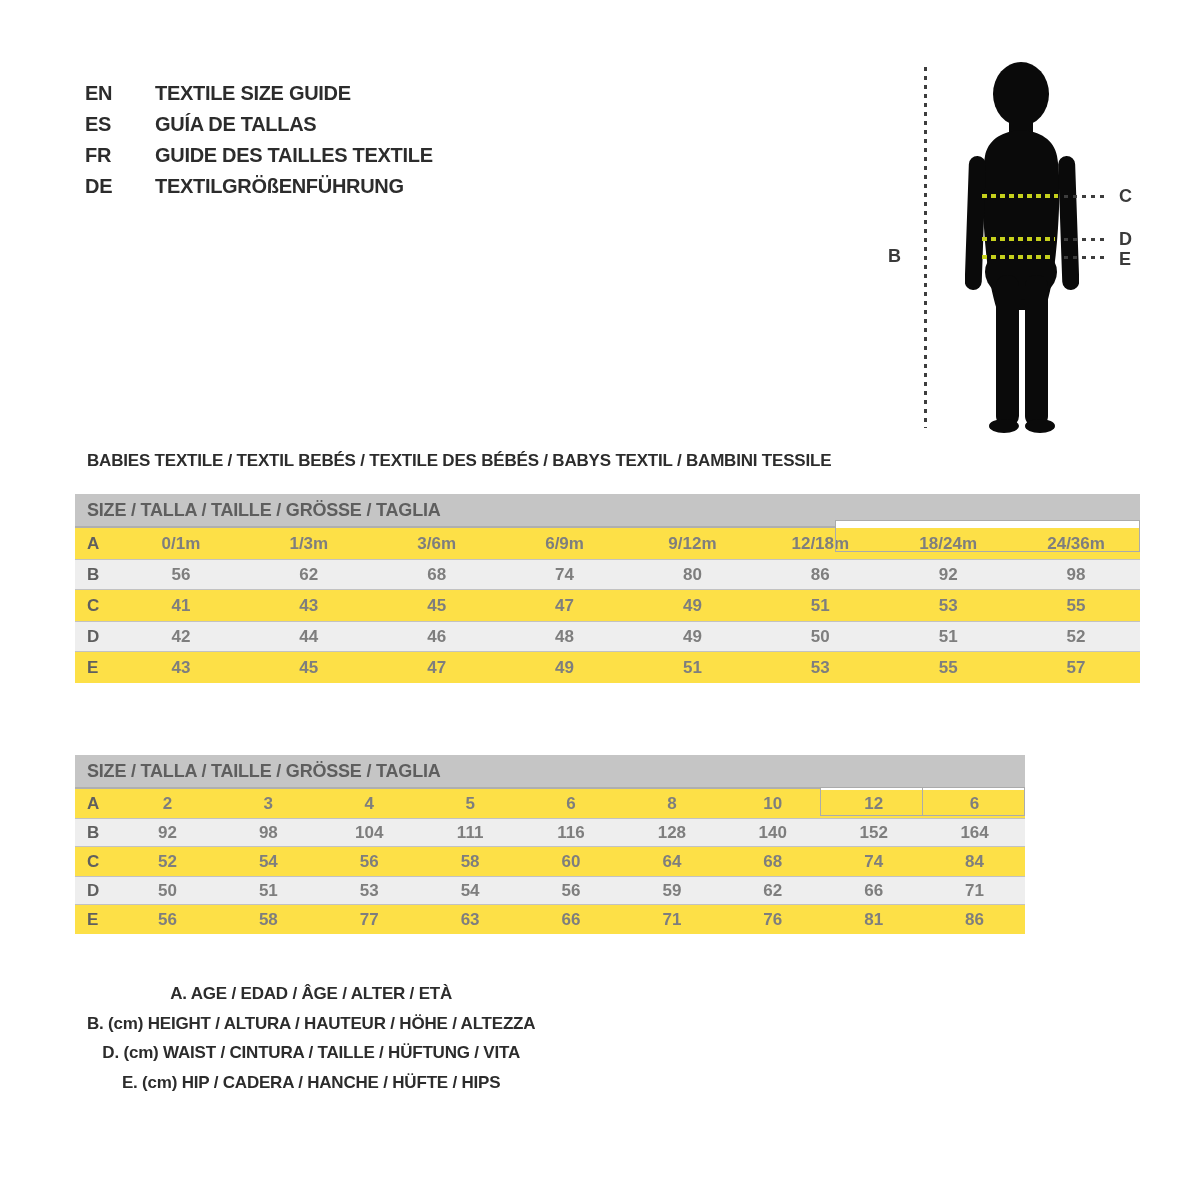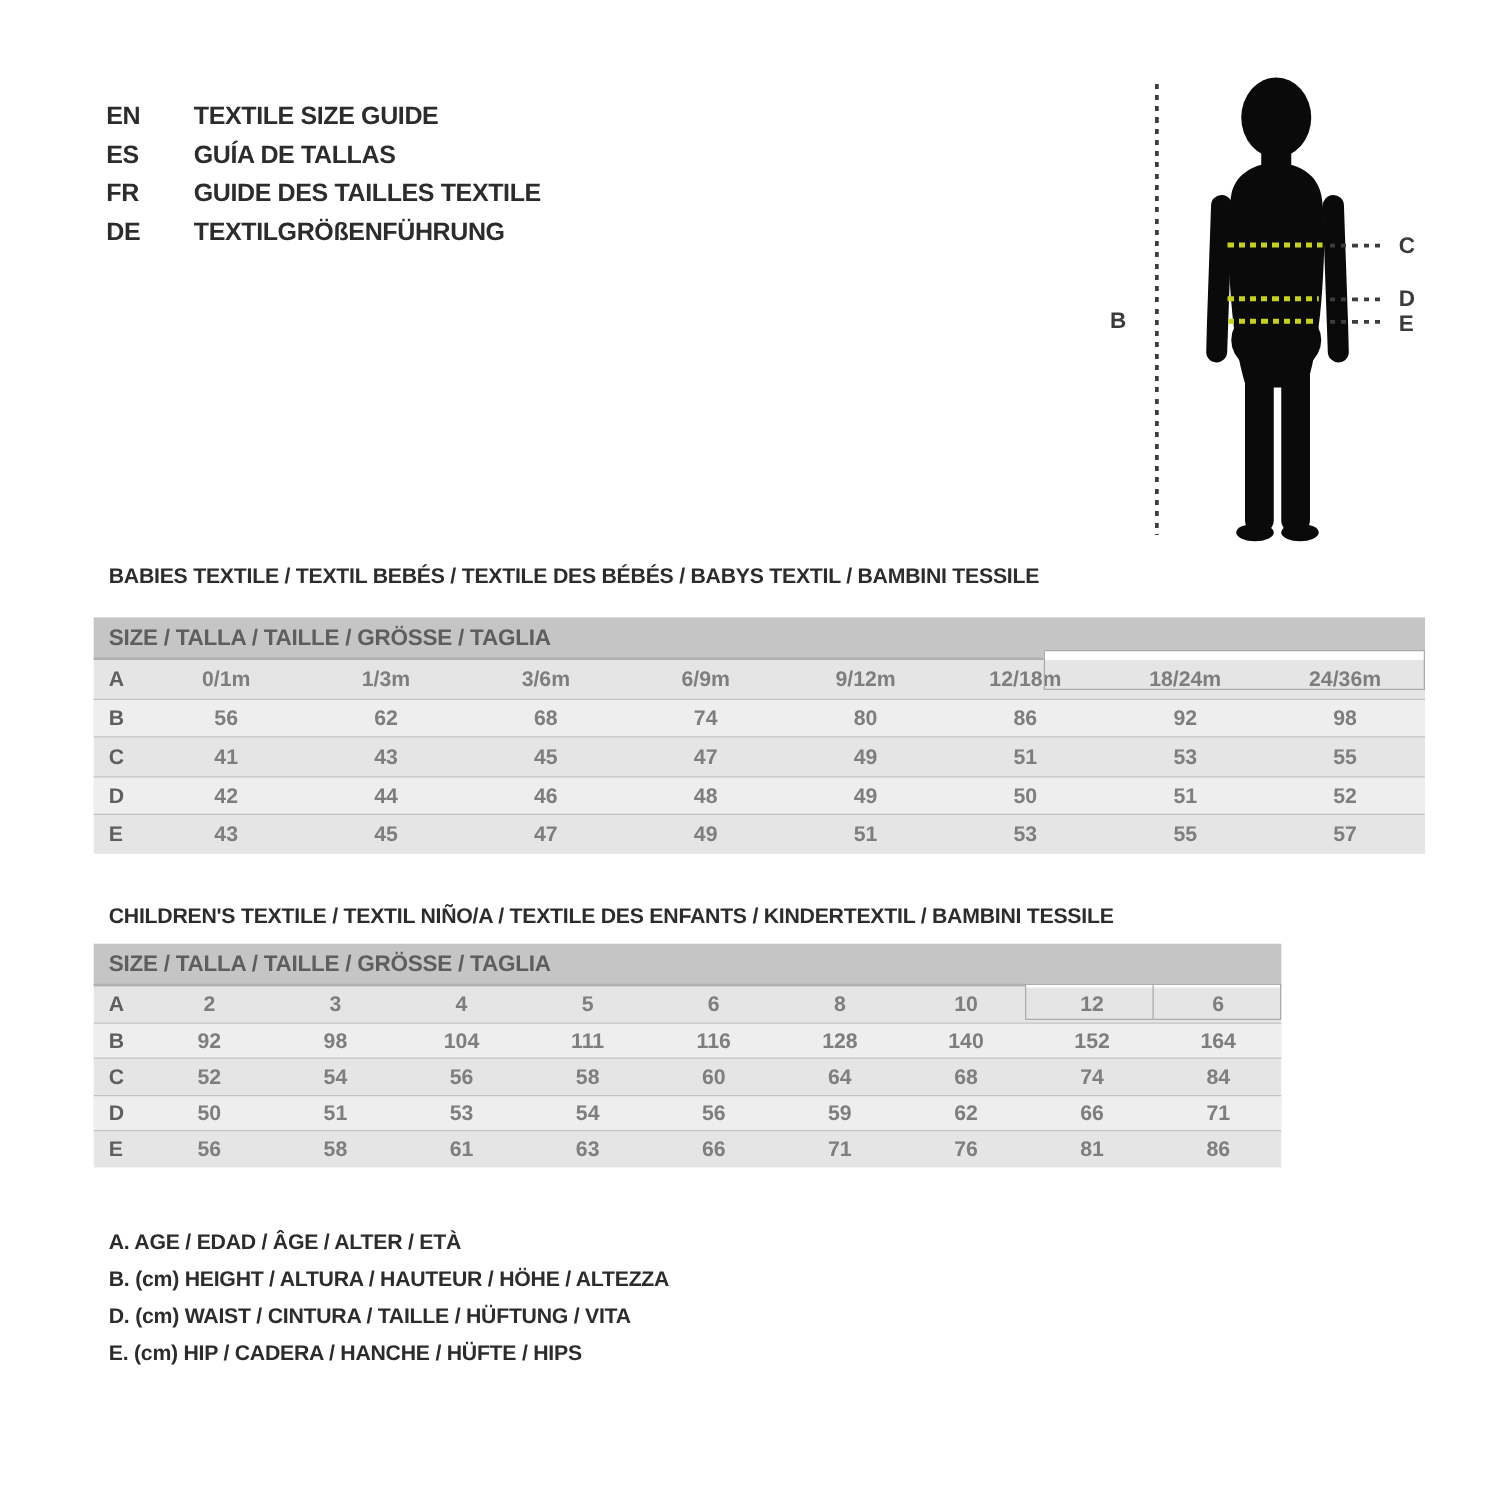--- a/index.html
+++ b/index.html
@@ -13,36 +13,36 @@
   .lang-code{width:70px;flex:none;}
   
   .vdots{position:absolute;width:3px;background:repeating-linear-gradient(to bottom,#3d3d3d 0 4px,transparent 4px 9px);}
   .hdots-y{position:absolute;height:4px;background:repeating-linear-gradient(to right,#c6d11c 0 5px,transparent 5px 9px);}
   .hdots-d{position:absolute;height:3px;background:repeating-linear-gradient(to right,#3d3d3d 0 4px,transparent 4px 9px);}
   .fig-label{position:absolute;font-size:18px;font-weight:700;color:#3b3b3b;line-height:1;}
   .silhouette{position:absolute;left:965px;top:60px;width:114px;height:375px;}
   
   .section-heading{position:absolute;font-size:17px;font-weight:700;letter-spacing:-0.2px;color:#2c2c2c;white-space:nowrap;}
   
-  .size-table{position:absolute;background:#e5e5e5;}
+  .size-table{position:absolute;background:#fde047;}
   .size-bar{height:32px;line-height:32px;background:#c5c5c5;border-bottom:2px solid #afafaf;
     padding-left:12px;font-size:18px;font-weight:700;color:#5e5e5e;letter-spacing:-0.2px;}
   .trow{display:flex;align-items:center;box-sizing:border-box;}
   .babies .trow{height:31px;}
   .children .trow{height:29px;}
   .stripe{background:#eeeeee;border-top:1px solid #c2c2c2;border-bottom:1px solid #c2c2c2;}
   .tletter{width:30px;padding-left:12px;flex:none;font-size:17px;font-weight:700;color:#5f5f5f;}
   .tcell{flex:1;text-align:center;font-size:17px;font-weight:700;color:#7e7e7e;}
   
   .hl-patch{position:absolute;background:#ffffff;}
   .hl-outline{position:absolute;border:1px solid #ababab;background:transparent;box-sizing:border-box;}
   .hl-divider{position:absolute;width:1px;background:#ababab;}
   
   .legend{position:absolute;left:87px;top:979px;}
-  .legend-item{height:29.5px;line-height:29.5px;font-size:17px;font-weight:700;letter-spacing:-0.2px;color:#2c2c2c;white-space:nowrap;}
+  .legend-item{height:29.5px;line-height:29.5px;font-size:17px;font-weight:700;letter-spacing:-0.2px;color:#2c2c2c;white-space:nowrap;text-align:center;}
 </style>
 </head>
 <body>
 
 <div id="page">
 
   <div class="lang-list">
     <div class="lang-row">
       <span class="lang-code">EN</span>
       <span class="lang-label">TEXTILE SIZE GUIDE</span>
@@ -147,21 +147,20 @@
           <span class="tcell">51</span>
           <span class="tcell">53</span>
           <span class="tcell">55</span>
           <span class="tcell">57</span>
         </div>
       </div>
     <div class="hl-patch" style="left:760px;top:26px;width:305px;height:8px;"></div>
     <div class="hl-outline" style="left:760px;top:26px;width:305px;height:32px;"></div>
   </div>
 
-  <div class="section-heading" style="left:87px;top:723px;">CHILDREN'S TEXTILE / TEXTIL NIÑO/A / TEXTILE DES ENFANTS / KINDERTEXTIL / BAMBINI TESSILE</div>
 
   <div class="size-table children" style="left:75px;top:755px;width:950px;">
     <div class="size-bar">SIZE / TALLA / TAILLE / GRÖSSE / TAGLIA</div>
     <div class="rows">
         <div class="trow">
           <span class="tletter">A</span>
           <span class="tcell">2</span>
           <span class="tcell">3</span>
           <span class="tcell">4</span>
           <span class="tcell">5</span>
@@ -204,21 +203,21 @@
           <span class="tcell">56</span>
           <span class="tcell">59</span>
           <span class="tcell">62</span>
           <span class="tcell">66</span>
           <span class="tcell">71</span>
         </div>
         <div class="trow">
           <span class="tletter">E</span>
           <span class="tcell">56</span>
           <span class="tcell">58</span>
-          <span class="tcell">61</span>
+          <span class="tcell">77</span>
           <span class="tcell">63</span>
           <span class="tcell">66</span>
           <span class="tcell">71</span>
           <span class="tcell">76</span>
           <span class="tcell">81</span>
           <span class="tcell">86</span>
         </div>
       </div>
     <div class="hl-patch" style="left:745px;top:32px;width:205px;height:3px;"></div>
     <div class="hl-outline" style="left:745px;top:32px;width:205px;height:29px;"></div>

